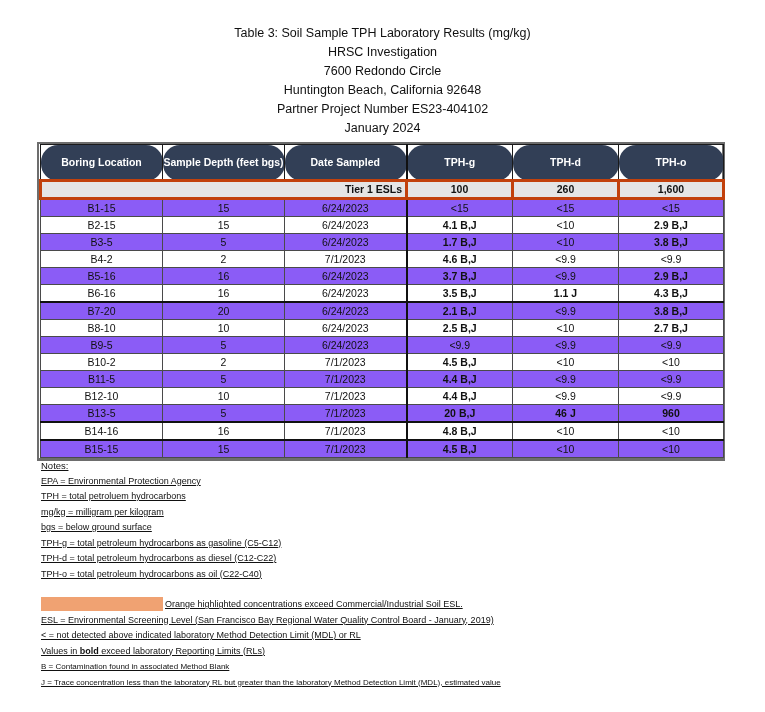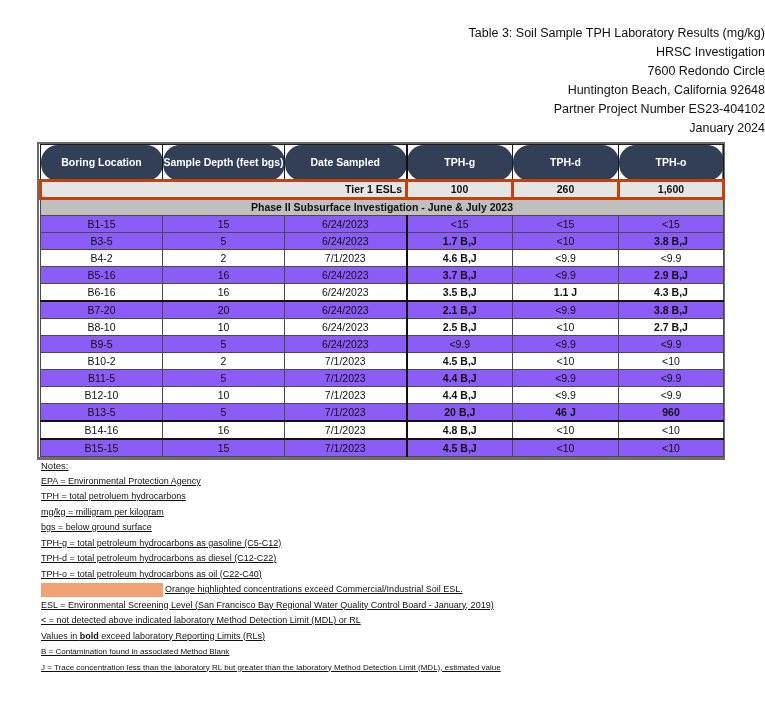--- a/index.html
+++ b/index.html
@@ -1,38 +1,38 @@
 <!DOCTYPE html>
 <html><head>
 <meta charset="utf-8">
 <style>
   html, body { margin: 0; padding: 0; background: #ffffff; }
   body { width: 765px; height: 712px; position: relative; font-family: "Liberation Sans", "DejaVu Sans", sans-serif; color: #111; overflow: hidden; }
-  .title-block { position: absolute; top: 24px; left: 0; width: 765px; text-align: right; }
+  .title-block { position: absolute; top: 24px; left: 0; width: 765px; text-align: center; }
   .title-line { font-size: 12.5px; line-height: 19px; margin: 0; }
   .table-wrap { position: absolute; left: 37px; top: 142px; width: 688px; border: 2px solid #6d6d6d; border-right-width: 3px; border-bottom-width: 3px; box-sizing: border-box; }
   table { border-collapse: collapse; width: 100%; table-layout: fixed; font-size: 10.5px; }
   td, th { text-align: center; padding: 0; height: 16px; line-height: 15px; border: 1px solid #4a4a4a; }
   th { background: #323f56; color: #ffffff; font-weight: bold; border: 1px solid #1b1b1b; }
   .hdr-top th { height: 17px; }
   .hdr-sub th { height: 34px; line-height: 15px; border-radius: 17px; }
   .group-split { border-left: 2px solid #111 !important; }
   .esl-row td { background: #e5e5e5; font-weight: bold; border: 3px solid #c2410c; height: 15px; }
   .esl-label { text-align: right !important; padding-right: 3px !important; }
   .phase-row td { background: #bfbfbf; font-weight: bold; border-top: 2px solid #222; height: 15px; }
   .data-row td { border-top: 1px solid #7a7a7a; }
   .data-row.alt td { background: #8b5cf6; }
   .data-row.plain td { background: #ffffff; }
   .data-row.thick td { border-top: 2px solid #111; }
   .bold { font-weight: bold; }
   .notes { position: absolute; left: 41px; top: 458px; width: 700px; }
   .note { font-size: 9px; line-height: 15.5px; margin: 0; white-space: nowrap; text-decoration: underline; }
   .note.small { font-size: 8px; }
   .note-header { font-size: 9.5px; }
-  .swatch-line { display: flex; align-items: center; }
+  .swatch-line { display: flex; align-items: flex-start; margin-top: 15px; }
   .swatch { display: inline-block; width: 122px; height: 14px; background: #f0a272; margin-right: 2px; }
 </style>
 </head>
 <body>
 
 <div class="title-block">
   <p class="title-line">Table 3: Soil Sample TPH Laboratory Results (mg/kg)</p>
   <p class="title-line">HRSC Investigation</p>
   <p class="title-line">7600 Redondo Circle</p>
   <p class="title-line">Huntington Beach, California 92648</p>
@@ -60,30 +60,35 @@
         <th>TPH-o</th>
       </tr>
     </thead>
     <tbody id="tbody">
       <tr class="esl-row">
         <td colspan="3" class="esl-label">Tier 1 ESLs</td>
         <td class="group-split">100</td>
         <td>260</td>
         <td>1,600</td>
       </tr>
-      <tr class="phase-row">
-        <td colspan="6">Phase II Subsurface Investigation - June &amp; July 2023</td>
-      </tr>
     <tr class="data-row alt">
           <td class="">B1-15</td>
           <td class="">15</td>
           <td class="">6/24/2023</td>
           <td class="group-split">&lt;15</td>
           <td class="">&lt;15</td>
           <td class="">&lt;15</td>
+        </tr>
+        <tr class="data-row plain">
+          <td class="">B2-15</td>
+          <td class="">15</td>
+          <td class="">6/24/2023</td>
+          <td class="bold group-split">4.1 B,J</td>
+          <td class="">&lt;10</td>
+          <td class="bold ">2.9 B,J</td>
         </tr>
         <tr class="data-row alt">
           <td class="">B3-5</td>
           <td class="">5</td>
           <td class="">6/24/2023</td>
           <td class="bold group-split">1.7 B,J</td>
           <td class="">&lt;10</td>
           <td class="bold ">3.8 B,J</td>
         </tr>
         <tr class="data-row plain">

